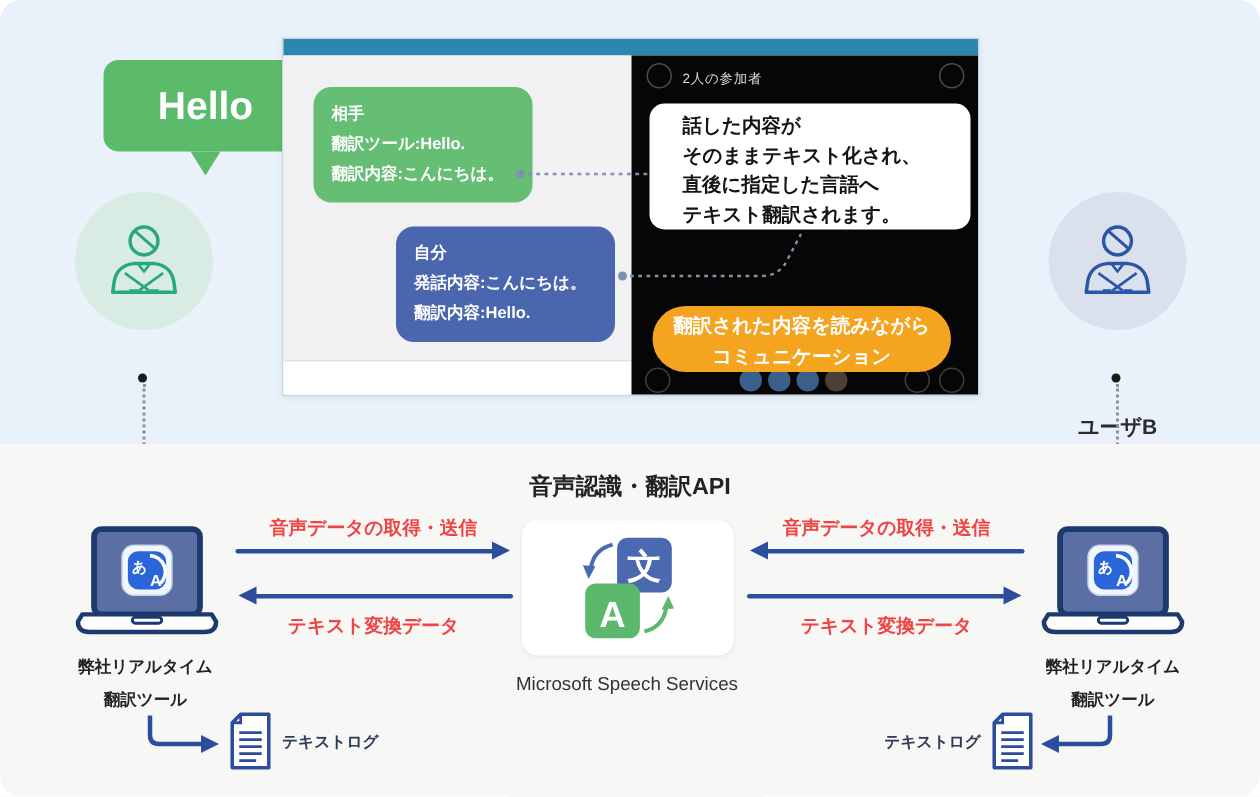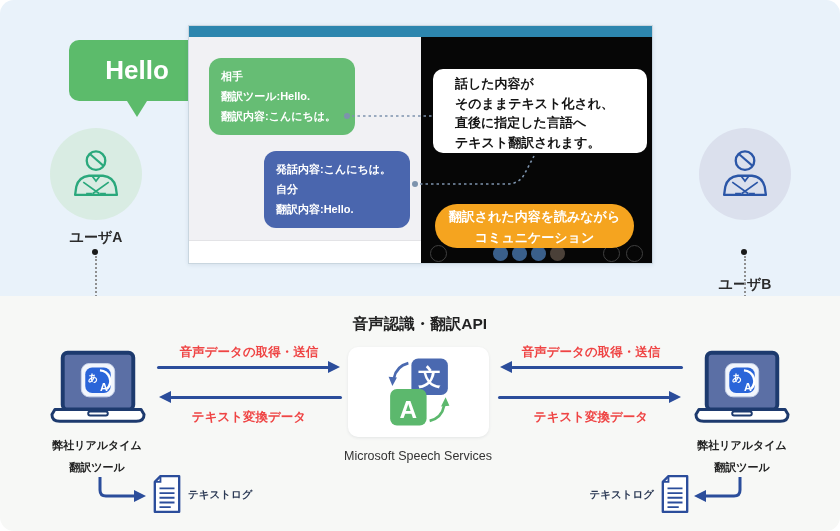--- a/index.html
+++ b/index.html
@@ -102,21 +102,20 @@
     <div class="avatar avatar-a">
       <svg width="58" height="58" viewBox="0 0 100 100">
         <circle cx="50" cy="27" r="16" fill="#d9ece3" stroke="#2aa87c" stroke-width="4"></circle>
         <line x1="39" y1="15" x2="63" y2="36" stroke="#2aa87c" stroke-width="3.5"></line>
         <path d="M14,86 L16,72 Q20,55 38,53 L62,53 Q80,55 84,72 L86,86 Z" fill="#d9ece3" stroke="#2aa87c" stroke-width="4" stroke-linejoin="round"></path>
         <path d="M43,53 L50,62 L57,53" fill="none" stroke="#2aa87c" stroke-width="3"></path>
         <path d="M28,64 L56,84 M72,64 L44,84" stroke="#2aa87c" stroke-width="3"></path>
         <path d="M33,84 h10 M57,84 h10" stroke="#2aa87c" stroke-width="3"></path>
       </svg>
     </div>
-    <div class="user-label label-a">ユーザA</div>
     <div class="vdot-line vline-a"></div>
     <span class="enddot" style="left:92px;top:249px;"></span>
     <span class="enddot" style="left:92px;top:342px;"></span>
 
     <div class="avatar avatar-b">
       <svg width="58" height="58" viewBox="0 0 100 100">
         <circle cx="50" cy="27" r="16" fill="#dbe0ed" stroke="#2b56a7" stroke-width="4"></circle>
         <line x1="39" y1="15" x2="63" y2="36" stroke="#2b56a7" stroke-width="3.5"></line>
         <path d="M14,86 L16,72 Q20,55 38,53 L62,53 Q80,55 84,72 L86,86 Z" fill="#dbe0ed" stroke="#2b56a7" stroke-width="4" stroke-linejoin="round"></path>
         <path d="M43,53 L50,62 L57,53" fill="none" stroke="#2b56a7" stroke-width="3"></path>
@@ -132,28 +131,33 @@
     <div class="screenshot">
       <div class="titlebar"></div>
 
       <div class="panel-left">
         <div class="chat-bubble chat-green">
           <div>相手</div>
           <div>翻訳ツール:Hello.</div>
           <div>翻訳内容:こんにちは。</div>
         </div>
         <div class="chat-bubble chat-blue">
+          <div>自分</div>
           <div>発話内容:こんにちは。</div>
-          <div>自分</div>
           <div>翻訳内容:Hello.</div>
         </div>
         <div class="panel-left-footer"></div>
       </div>
 
       <div class="panel-video">
+        <div class="video-header">
+          <span class="circle-icon ci-left"></span>
+          <span class="participants">2人の参加者</span>
+          <span class="circle-icon ci-right"></span>
+        </div>
 
         <div class="callout">
           <div>話した内容が</div>
           <div>そのままテキスト化され、</div>
           <div>直後に指定した言語へ</div>
           <div>テキスト翻訳されます。</div>
         </div>
 
         <span class="ctrl ctrl-outline" style="left:9px;top:208px;"></span>
         <span class="ctrl ctrl-fill" style="left:72px;top:209px;background:#3a5f8a;"></span>

